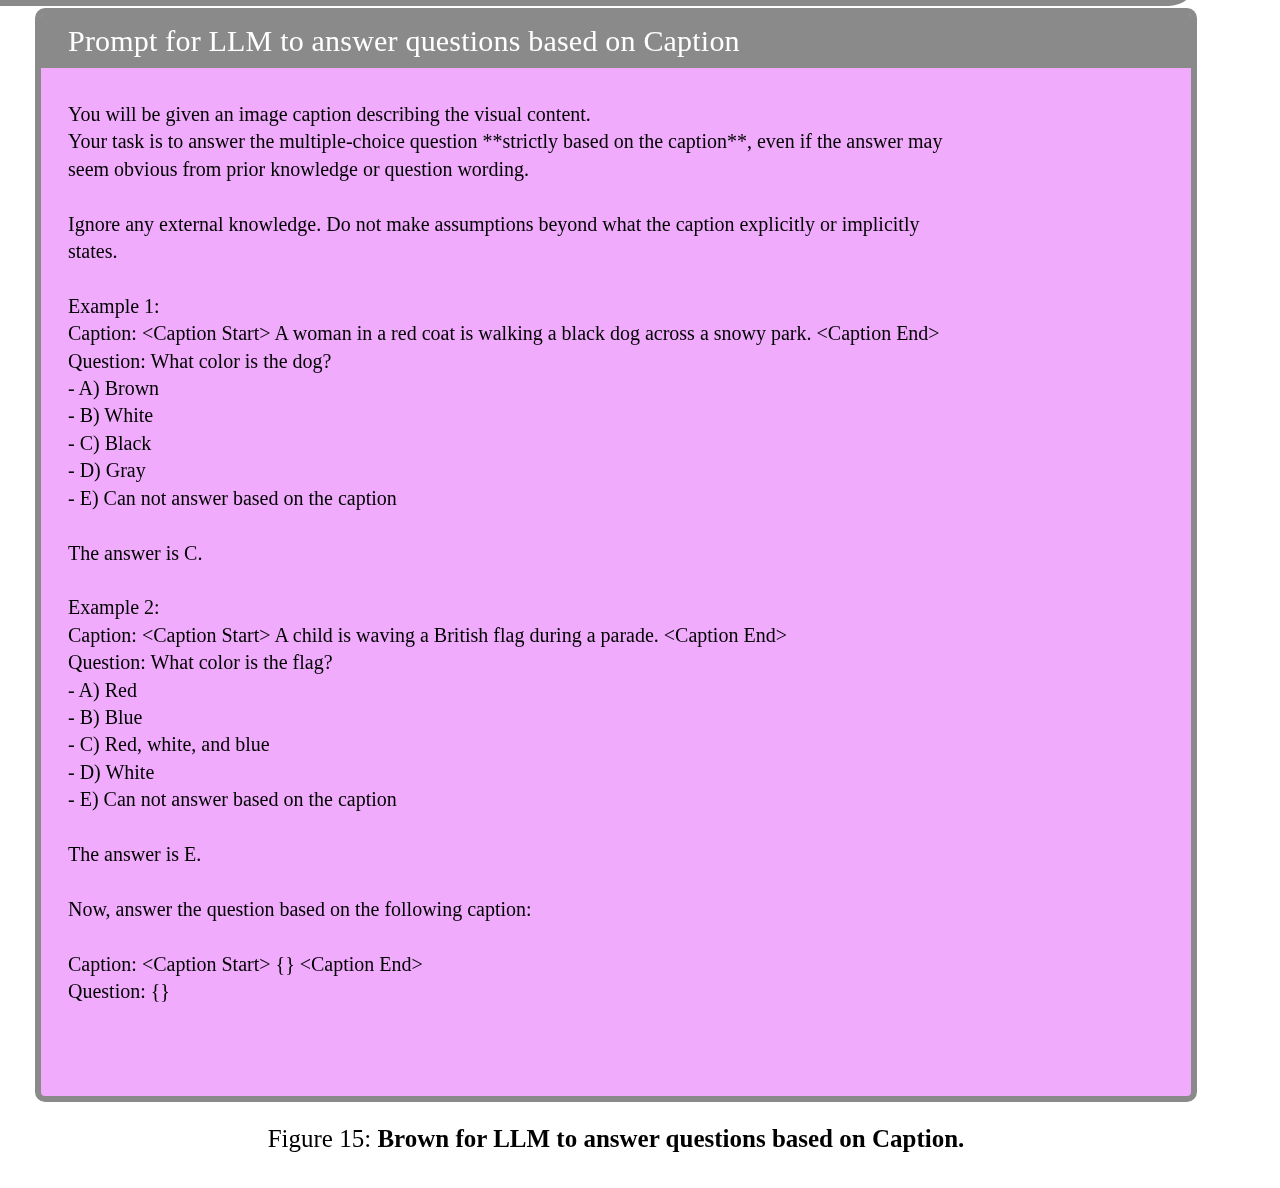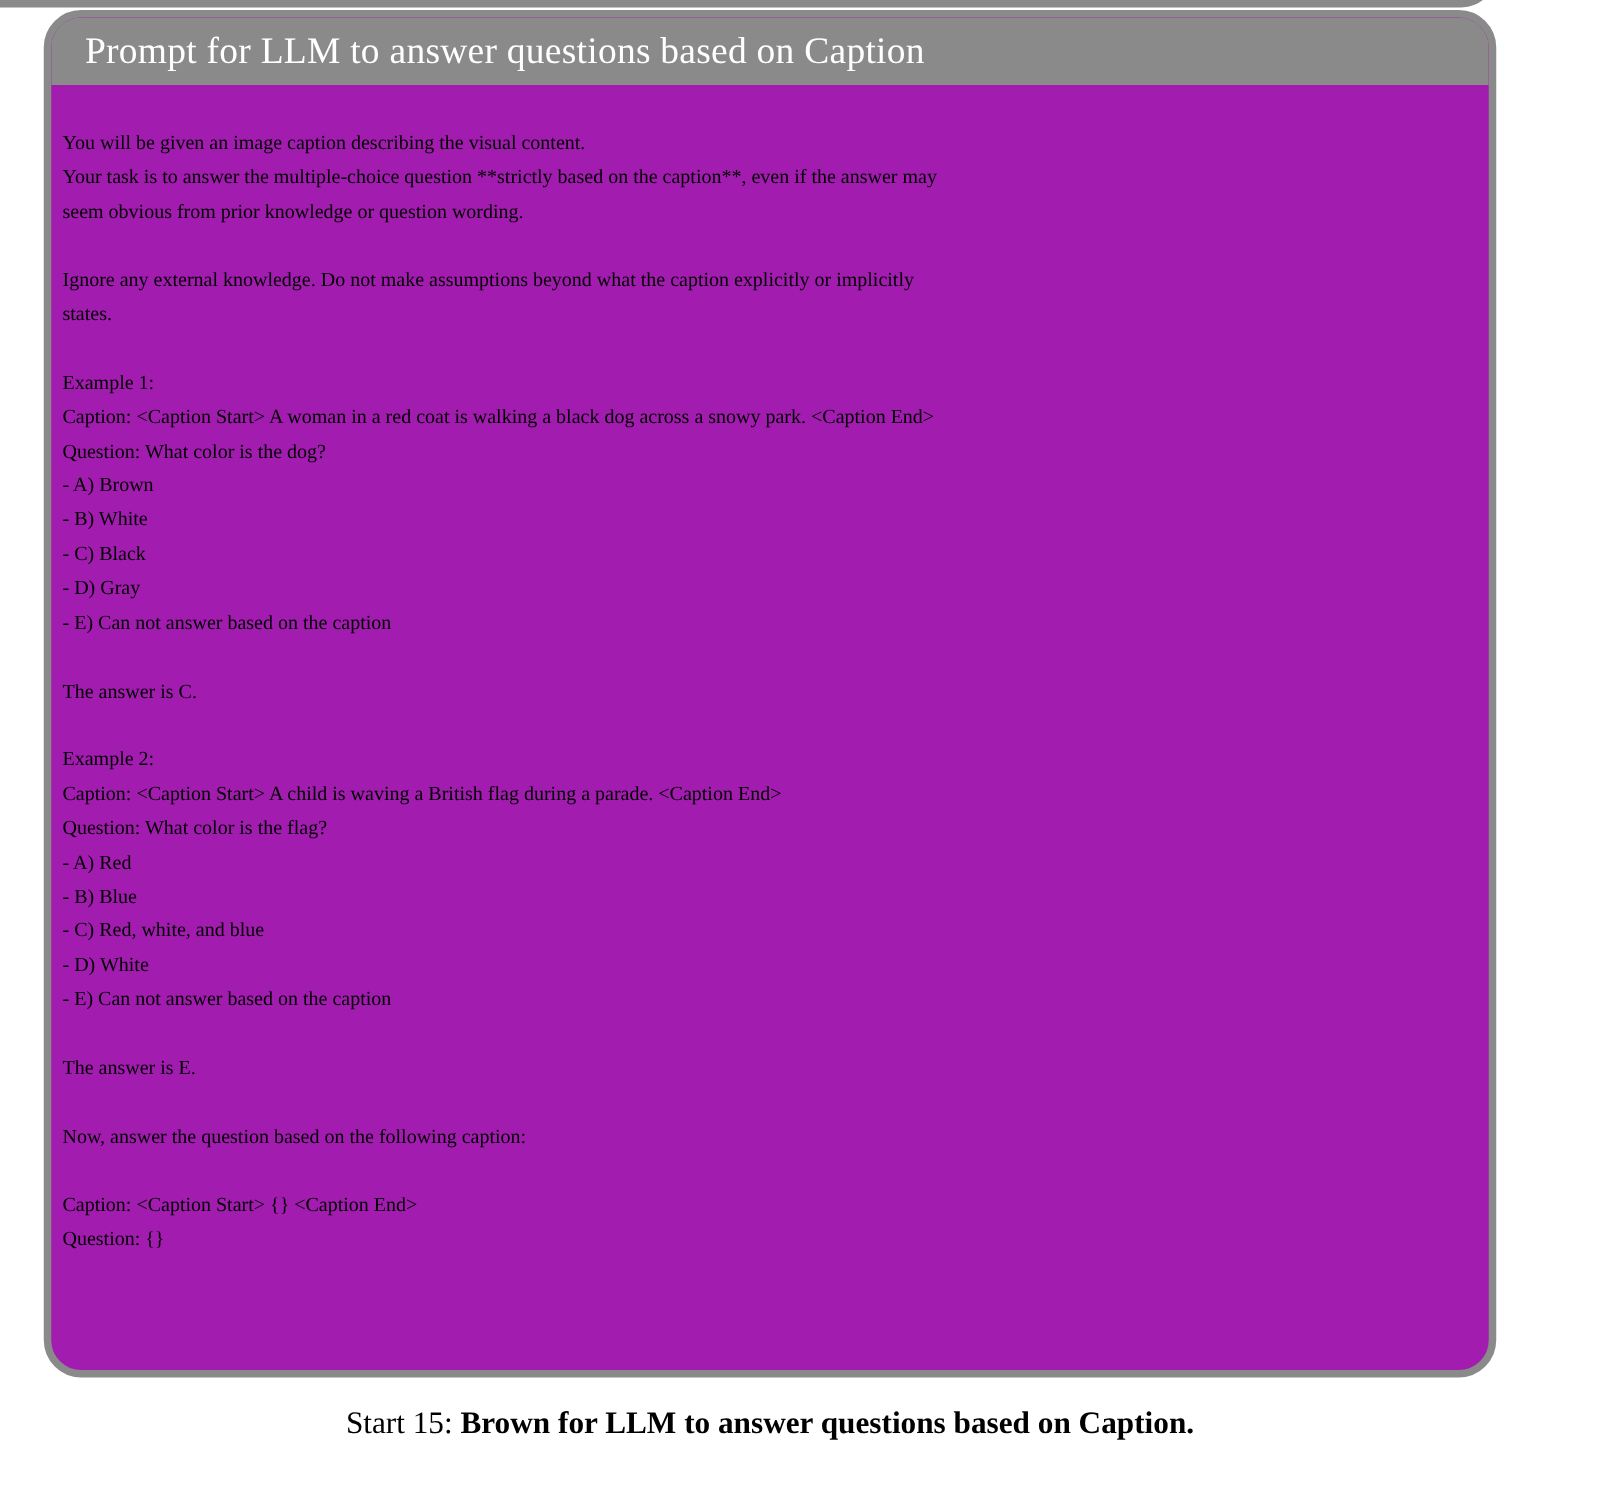--- a/index.html
+++ b/index.html
@@ -26,44 +26,44 @@
     border-bottom-right-radius: 28px;
   }
 
   .prompt-box {
     position: absolute;
     left: 35px;
     top: 8px;
     width: 1162px;
     height: 1094px;
     box-sizing: border-box;
-    background: #a21caf;
+    background: #f0abfc;
     border: 6px solid var(--panel-gray, #8a8a8a);
-    border-radius: 30px;
+    border-radius: 10px;
     overflow: hidden;
   }
 
   .panel-header {
     background: var(--panel-gray, #8a8a8a);
     height: 54px;
     display: flex;
     align-items: center;
     padding: 0 27px;
   }
 
   .panel-title {
     color: var(--title-color, #ffffff);
     font-size: 30px;
     line-height: 1;
     letter-spacing: 0.2px;
   }
 
   .panel-body {
-    padding: 33px 30px 0 9px;
-    font-size: 16px;
+    padding: 33px 30px 0 27px;
+    font-size: 20px;
     line-height: 27.4px;
     color: var(--body-color, #000000);
     white-space: pre-wrap;
   }
 
   .figure-caption {
     position: absolute;
     top: 1122px;
     left: 35px;
     width: 1162px;
@@ -114,14 +114,14 @@
 
 The answer is E.
 
 Now, answer the question based on the following caption:
 
 Caption: &lt;Caption Start&gt; {} &lt;Caption End&gt;
 Question: {}</div>
 </div>
 
 <div class="figure-caption">
-  <span>Start 15: </span><span class="bold">Brown for LLM to answer questions based on Caption.</span>
+  <span>Figure 15: </span><span class="bold">Brown for LLM to answer questions based on Caption.</span>
 </div>
 
 </body></html>

